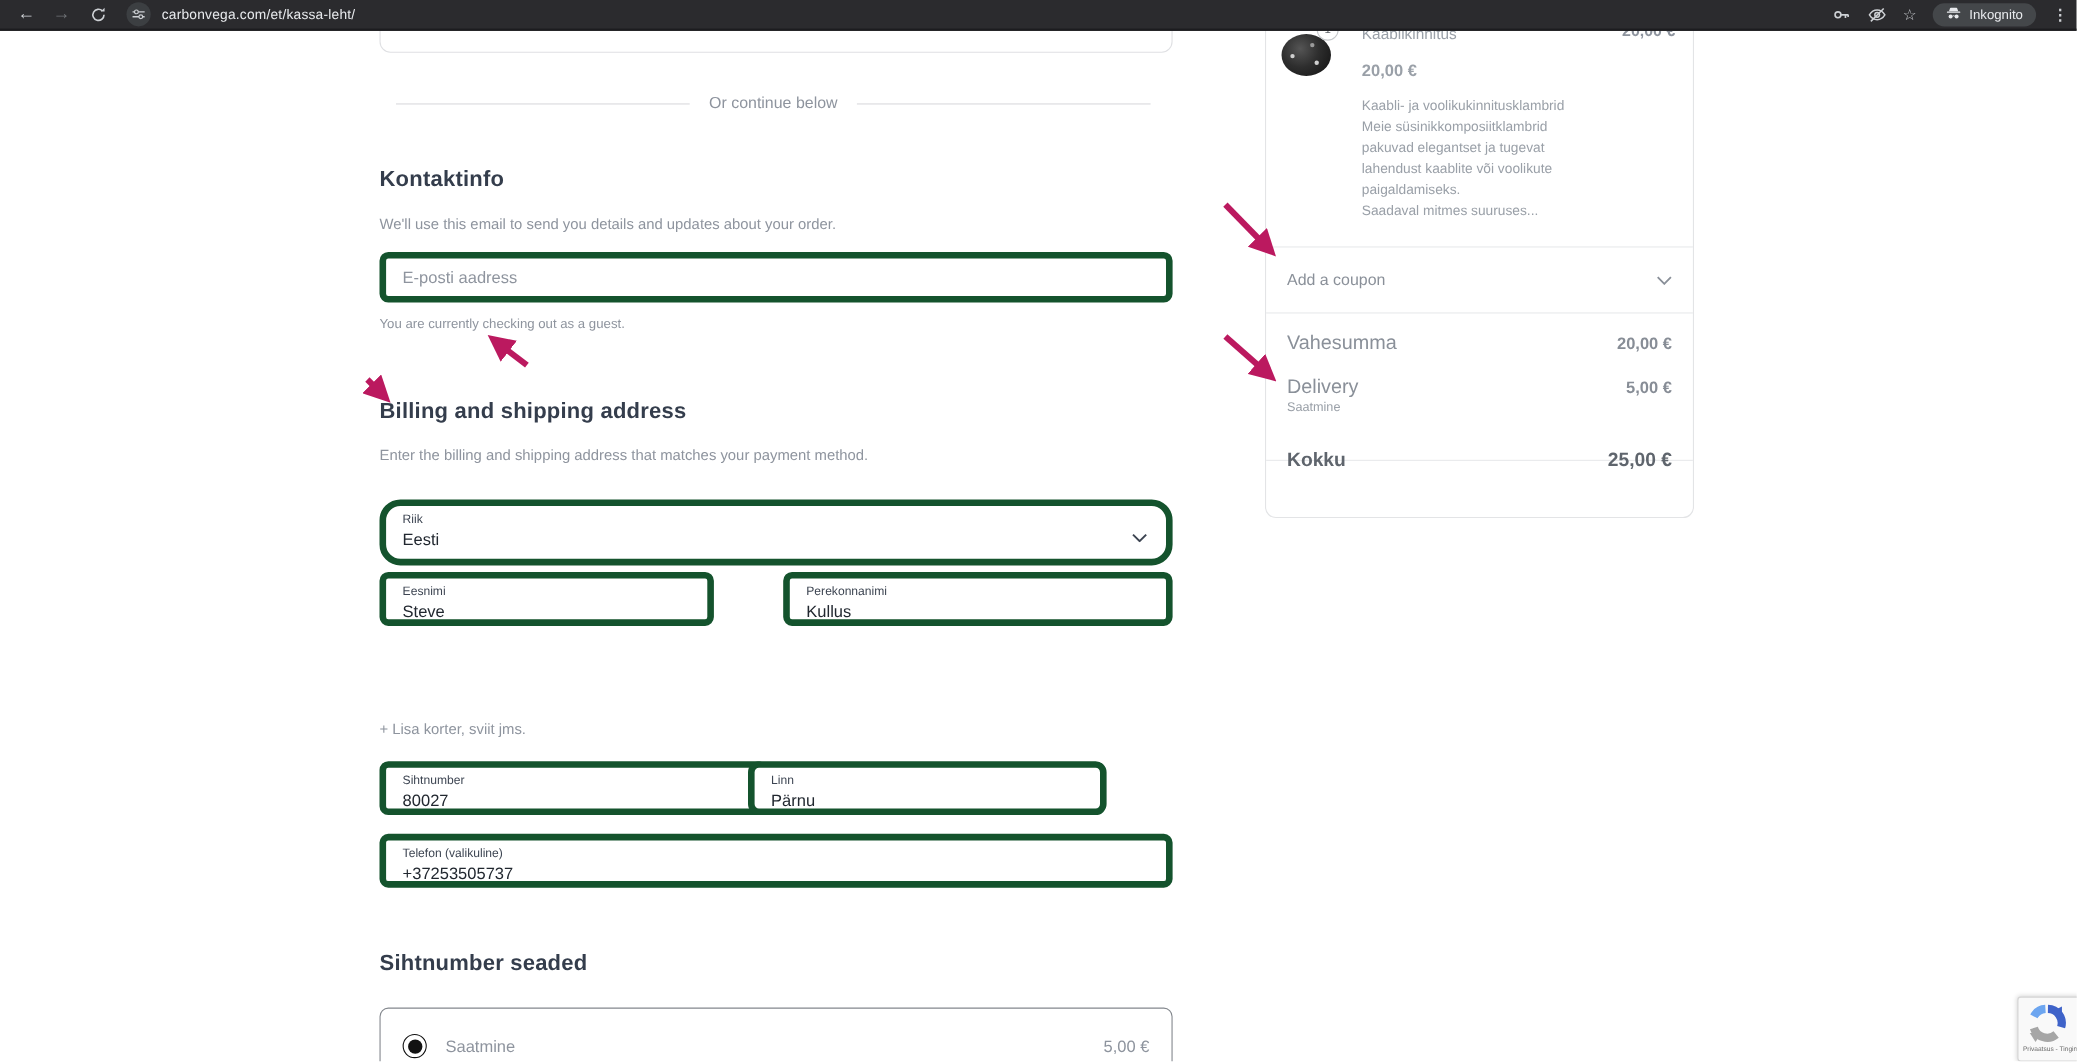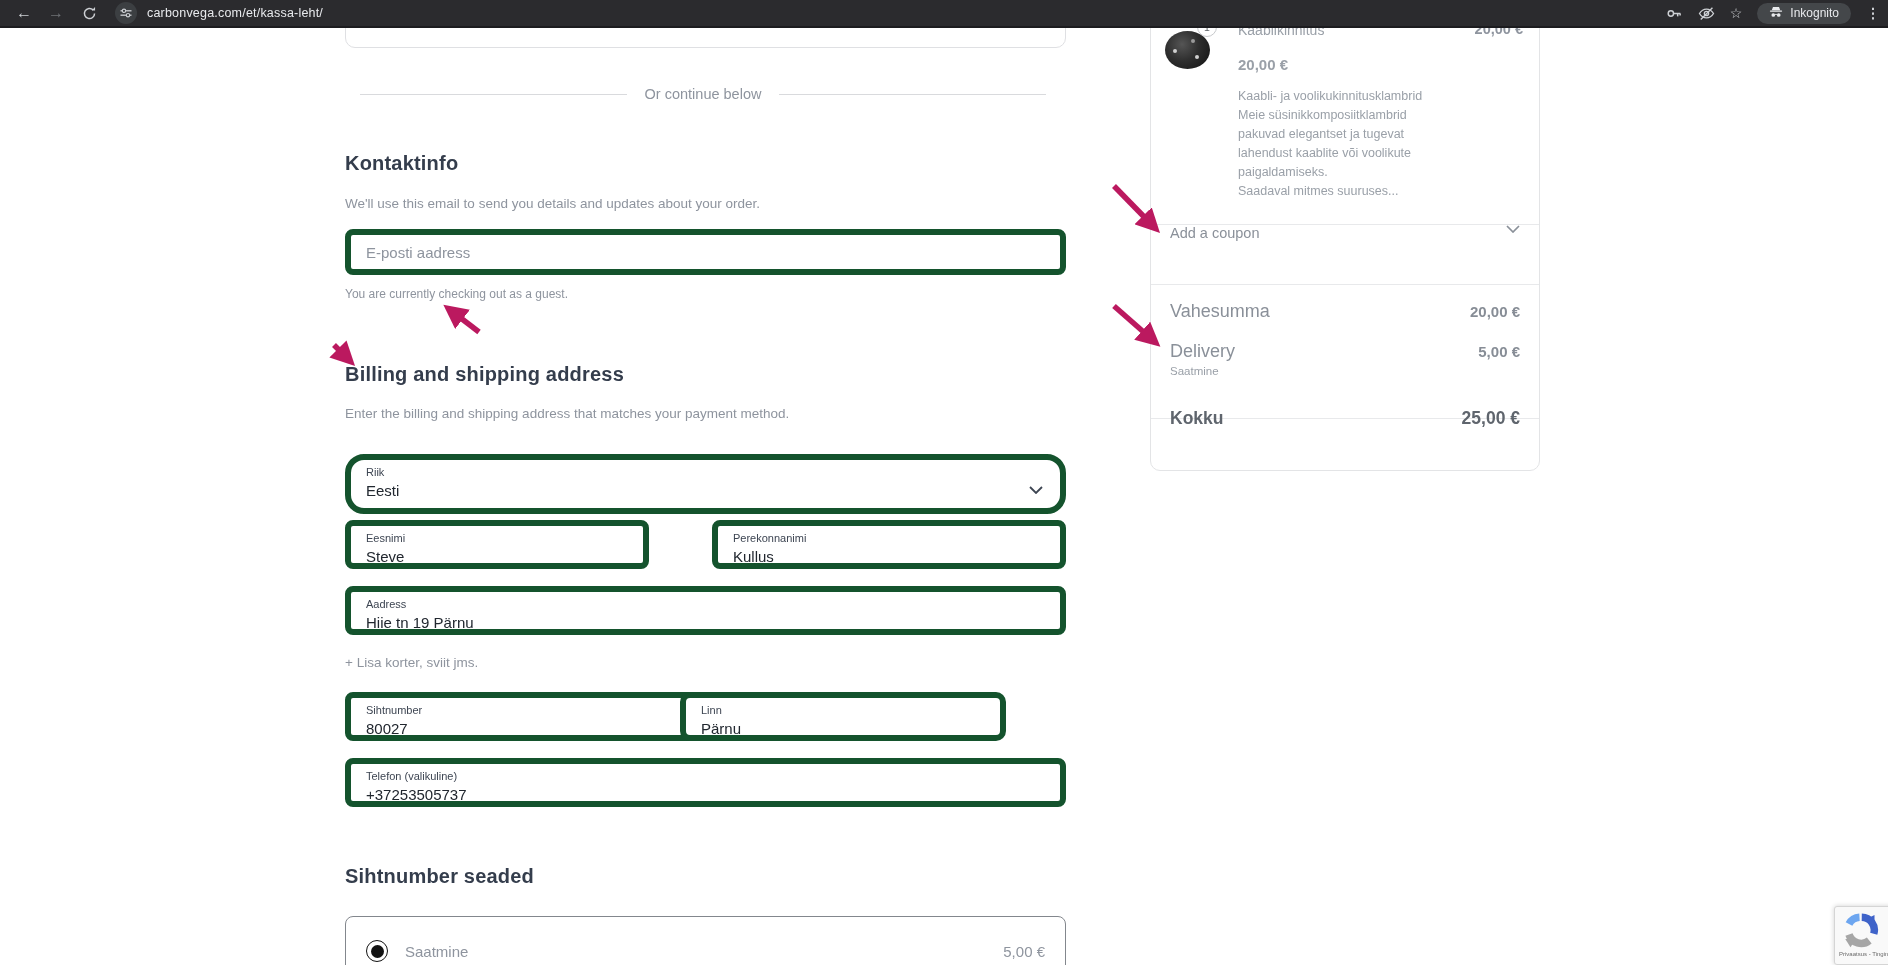--- a/index.html
+++ b/index.html
@@ -68,21 +68,21 @@
             background:#cfcfcf;box-shadow:22px 6px 0 #cfcfcf, 18px -10px 0 #9a9a9a;}
   .qty-badge{position:absolute;left:46px;top:56px;width:20px;height:20px;border-radius:50%;background:#fff;
              border:1px solid #c7c9cc;box-sizing:border-box;display:flex;align-items:center;justify-content:center;
              font-size:10.5px;color:#5f6368;}
   .prod-name{position:absolute;left:87px;top:61px;font-size:14px;color:#9aa0a8;}
   .prod-line-total{position:absolute;right:16px;top:60px;font-size:14.5px;font-weight:bold;color:#8e949e;}
   .prod-price{position:absolute;left:87px;top:95px;font-size:15px;font-weight:bold;color:#9aa0a8;}
   .prod-desc{position:absolute;left:87px;top:126px;width:250px;font-size:12.5px;line-height:19px;
              color:#9aa0a8;white-space:pre-line;}
   .card-div{position:absolute;left:0;width:100%;height:1px;background:#e8e9eb;}
-  .coupon-row{position:absolute;left:0;top:264px;width:100%;height:59px;display:flex;align-items:flex-start;
+  .coupon-row{position:absolute;left:0;top:264px;width:100%;height:59px;display:flex;align-items:center;
               padding:0 19px;box-sizing:border-box;cursor:pointer;}
   .coupon-row .lbl{font-size:14.5px;color:#8a9099;}
   .coupon-row svg{margin-left:auto;}
   .sum-row{position:absolute;left:19px;right:19px;display:flex;align-items:baseline;}
   .sum-row .lbl{font-size:18px;color:#8a9099;}
   .sum-row .val{margin-left:auto;font-size:15px;font-weight:bold;color:#878d96;}
   .sum-note{position:absolute;left:19px;font-size:11.5px;color:#9aa0a8;}
   .total-row .lbl{font-size:17.5px;font-weight:bold;color:#5f656d;}
   .total-row .val{font-size:17.5px;font-weight:bold;color:#5f656d;}
 
@@ -187,24 +187,20 @@
 
   <div class="field" style="left:345px;top:520px;width:304px;height:49px;">
     <span class="flabel">Eesnimi</span>
     <input class="fvalue" type="text" value="Steve" style="">
   </div>
   <div class="field" style="left:712px;top:520px;width:354px;height:49px;">
     <span class="flabel">Perekonnanimi</span>
     <input class="fvalue" type="text" value="Kullus" style="">
   </div>
 
-  <div class="field" style="left:345px;top:586px;width:721px;height:49px;">
-    <span class="flabel">Aadress</span>
-    <input class="fvalue" type="text" value="Hiie tn 19 Pärnu" style="">
-  </div>
   <div class="abs link-gray" style="left:345px;top:655px;">+ Lisa korter, sviit jms.</div>
 
   <div class="field" style="left:345px;top:692px;width:352px;height:49px;">
     <span class="flabel">Sihtnumber</span>
     <input class="fvalue" type="text" value="80027" style="">
   </div>
   <div class="field" style="left:680px;top:692px;width:326px;height:49px;border-radius:10px;">
     <span class="flabel">Linn</span>
     <input class="fvalue" type="text" value="Pärnu" style="">
   </div>

